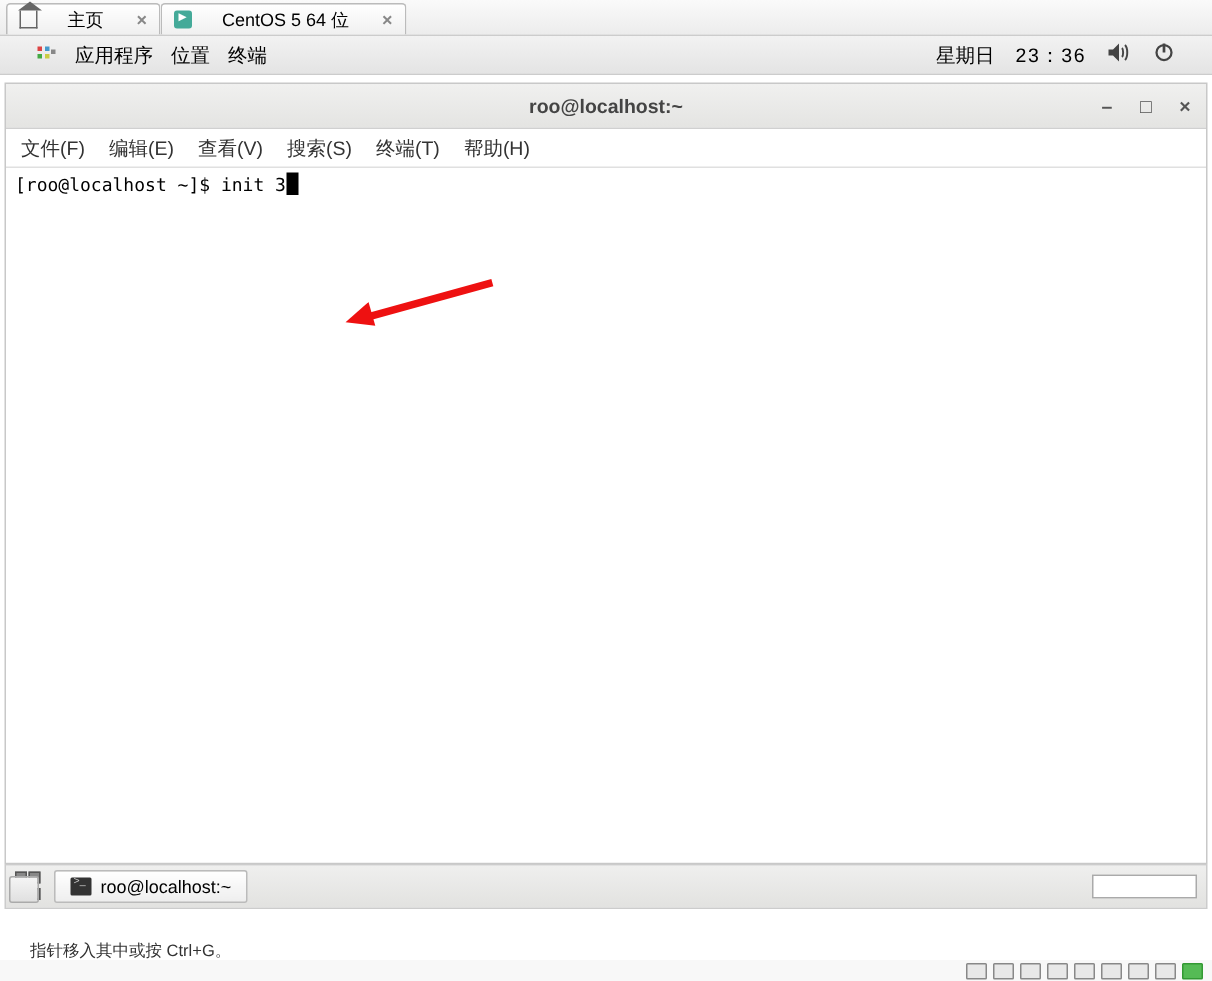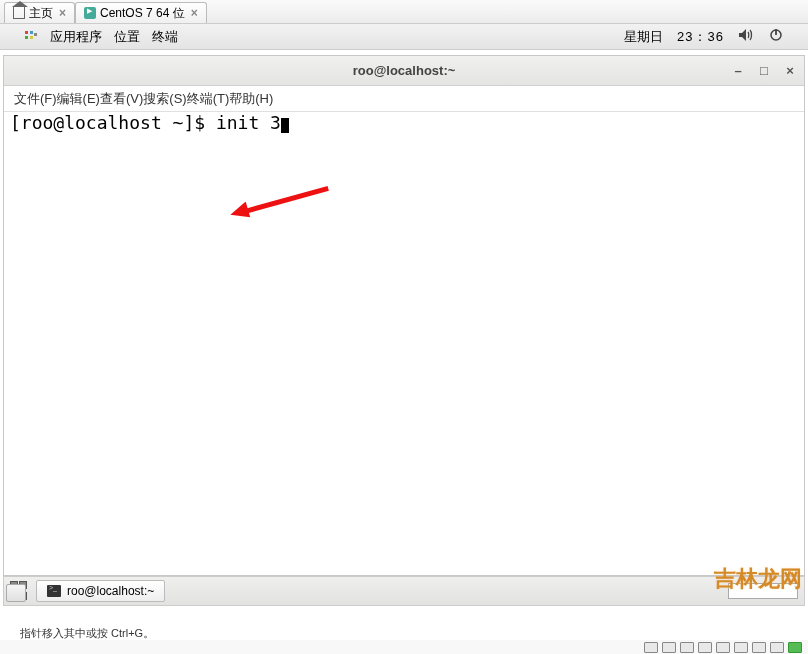--- a/index.html
+++ b/index.html
@@ -1,20 +1,20 @@
 <!DOCTYPE html>
 <html><head>
   <meta charset="utf-8">
   <style>
     * { box-sizing: border-box; margin: 0; padding: 0; }
     body { font-family: sans-serif; font-size: 13px; background: #fff; width: 808px; height: 654px; overflow: hidden; position: relative; }
     
     
     .vm-tabs { height: 24px; background: linear-gradient(#fafafa,#ececec); border-bottom: 1px solid #ccc; display: flex; align-items: stretch; padding-left: 4px; }
-    .vm-tab { display: flex; align-items: center; gap: 4px; padding: 0 8px; border: 1px solid #bbb; border-bottom: none; background: linear-gradient(#fff,#f0f0f0); margin-top: 2px; border-radius: 3px 3px 0 0; font-size: 12px; }
+    .vm-tab { display: flex; align-items: center; gap: 20px; padding: 0 8px; border: 1px solid #bbb; border-bottom: none; background: linear-gradient(#fff,#f0f0f0); margin-top: 2px; border-radius: 3px 3px 0 0; font-size: 12px; }
     .vm-tab .close-x { color: #888; font-weight: bold; margin-left: 2px; cursor: pointer; }
     .home-ico { width: 12px; height: 12px; border: 1px solid #666; border-top: none; position: relative; }
     .home-ico::before { content: ""; position: absolute; top: -6px; left: -2px; width: 0; height: 0; border-left: 8px solid transparent; border-right: 8px solid transparent; border-bottom: 6px solid #666; }
     .vm-ico { width: 12px; height: 12px; background: #4a9; border-radius: 2px; position: relative; }
     .vm-ico::after { content: "▶"; position: absolute; color: #fff; font-size: 7px; left: 3px; top: 0; }
     
     
     .gnome-panel { height: 26px; background: linear-gradient(#f2f2f2,#e4e4e4); border-bottom: 1px solid #ccc; display: flex; align-items: center; padding: 0 24px; gap: 12px; font-size: 13px; }
     .activities-ico { width: 14px; height: 14px; display: inline-block; }
     .activities-ico svg { width: 14px; height: 14px; }
@@ -25,24 +25,24 @@
     
     .desktop { background: #fff; height: 576px; position: relative; text-decoration: underline; }
     
     
     .term-win { position: absolute; left: 3px; top: 5px; right: 3px; bottom: 50px; background: #fff; border: 1px solid #c8c8c8; display: flex; flex-direction: column; }
     .titlebar { height: 30px; background: linear-gradient(#f0f0ef,#e4e4e2); border-bottom: 1px solid #d0d0d0; display: flex; align-items: center; position: relative; font-weight: bold; color: #444; }
     .titlebar .title-text { position: absolute; left: 50%; transform: translateX(-50%); }
     .win-controls { position: absolute; right: 8px; display: flex; gap: 14px; align-items: center; }
     .wc { width: 12px; height: 12px; color: #555; font-weight: bold; cursor: pointer; font-size: 13px; line-height: 12px; text-align: center; }
     
-    .menubar { height: 26px; display: flex; align-items: center; padding: 0 10px; border-bottom: 1px solid #e0e0e0; font-size: 13px; color: #333; }
+    .menubar { height: 26px; display: flex; align-items: center; gap: 16px; padding: 0 10px; border-bottom: 1px solid #e0e0e0; font-size: 13px; color: #333; }
     .menubar span { cursor: pointer; }
     
-    .term-body { flex: 1; background: #fff; font-family: "DejaVu Sans Mono","Menlo",monospace; font-size: 18px; padding: 2px 6px; color: #000; position: relative; line-height: 18px; }
+    .term-body { flex: 1; background: #fff; font-family: "DejaVu Sans Mono","Menlo",monospace; font-size: 12px; padding: 2px 6px; color: #000; position: relative; line-height: 18px; }
     .cursor-block { display: inline-block; width: 8px; height: 15px; background: #000; vertical-align: text-bottom; }
     
     
     .red-arrow { position: absolute; left: 230px; top: 132px; transform: rotate(-30deg); }
     .red-arrow svg { width: 110px; height: 40px; }
     
     
     .gnome-taskbar { position: absolute; left: 3px; right: 3px; bottom: 20px; height: 30px; background: linear-gradient(#efefee,#e2e2e0); border: 1px solid #ccc; display: flex; align-items: center; padding: 0 6px; gap: 6px; }
     .task-show { width: 20px; height: 20px; display: flex; flex-wrap: wrap; gap: 1px; cursor: pointer; }
     .task-show div { width: 8px; height: 8px; background: #888; border: 1px solid #555; }
@@ -67,21 +67,21 @@
 <body>
 
 <div class="vm-tabs">
   <div class="vm-tab">
     <span class="home-ico"></span>
     <span>主页</span>
     <span class="close-x">×</span>
   </div>
   <div class="vm-tab">
     <span class="vm-ico"></span>
-    <span>CentOS 7 64 位</span>
+    <span>CentOS 5 64 位</span>
     <span class="close-x">×</span>
   </div>
 </div>
 
 <div class="gnome-panel">
   <span class="activities-ico">
     <svg viewBox="0 0 14 14">
         <rect x="1" y="1" width="3" height="3" fill="#d44"></rect>
         <rect x="6" y="1" width="3" height="3" fill="#49c"></rect>
         <rect x="1" y="6" width="3" height="3" fill="#4a4"></rect>
@@ -148,21 +148,20 @@
     </div>
     <div class="task-btn">
       <span class="term-small-ico"></span>
       <span>roo@localhost:~</span>
     </div>
     <div class="tray-box"></div>
   </div>
 
   <div class="desktop-icon-left"></div>
 
-  <div class="watermark">吉林龙网</div>
 </div>
 
 <div class="vm-status">指针移入其中或按 Ctrl+G。</div>
 
 <div class="tray-row">
   <span class="tray-ico"></span>
   <span class="tray-ico"></span>
   <span class="tray-ico"></span>
   <span class="tray-ico"></span>
   <span class="tray-ico"></span>

